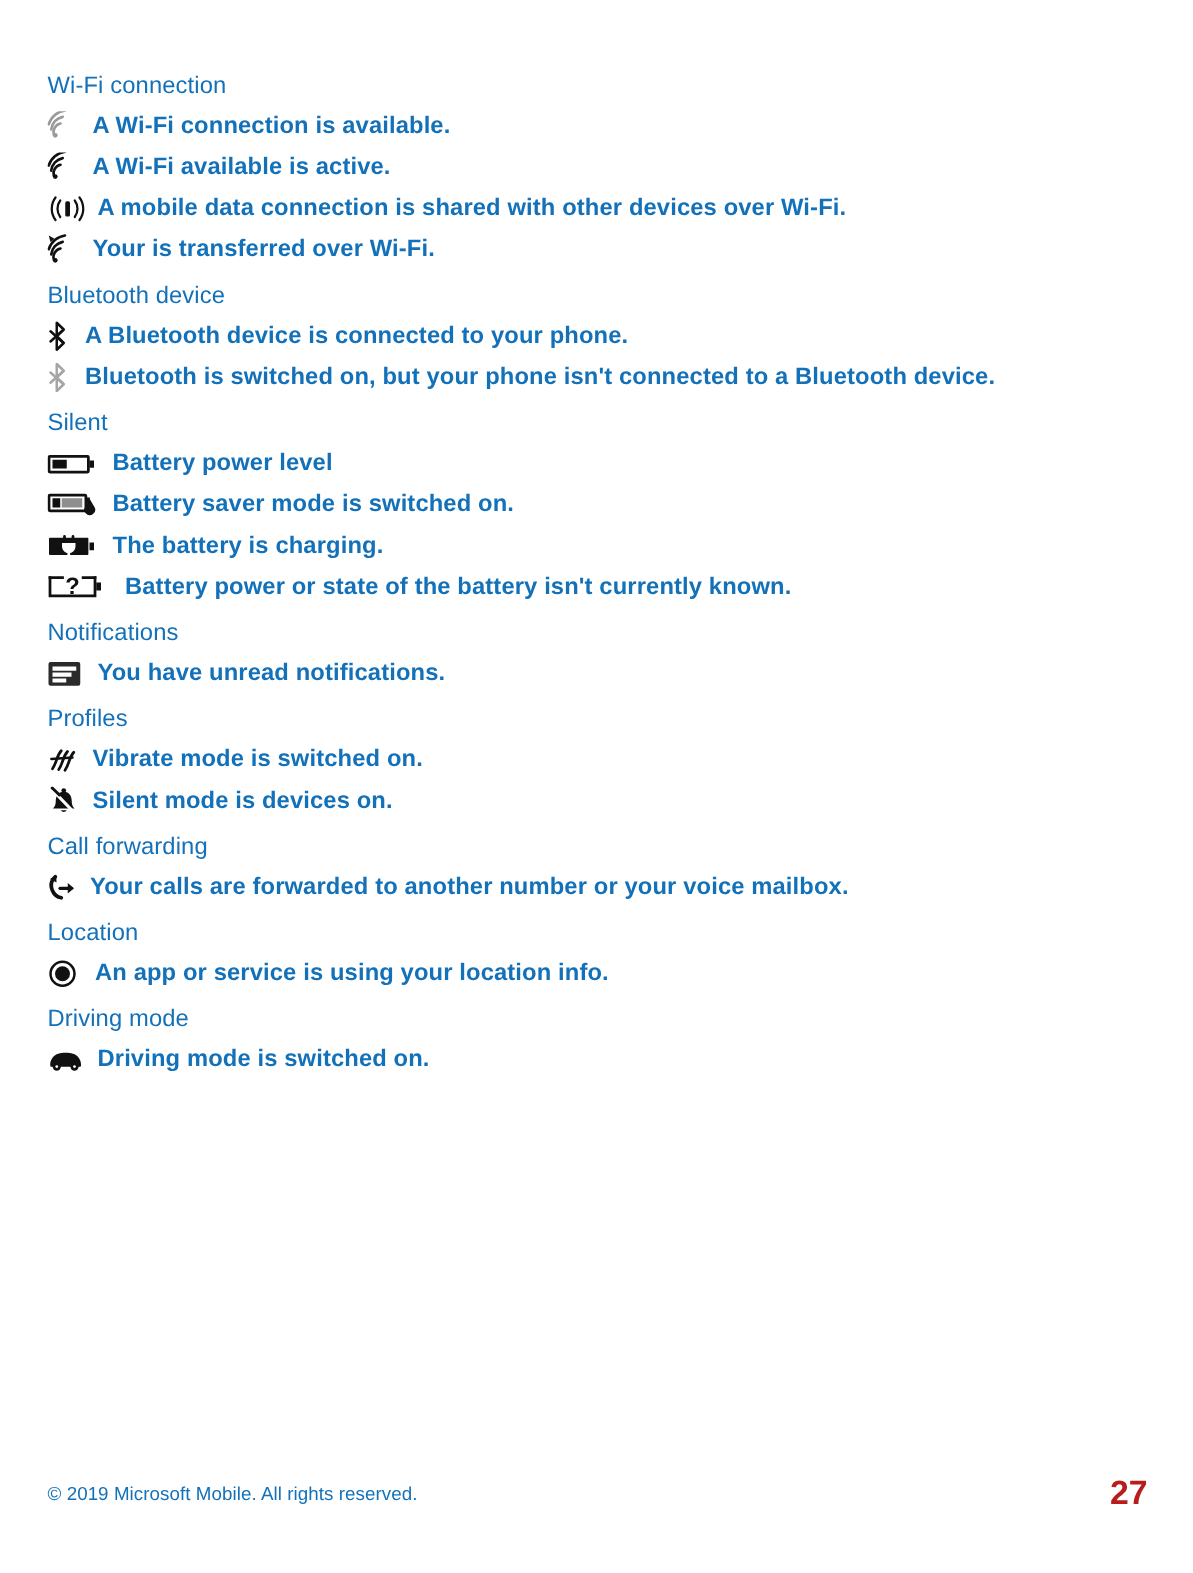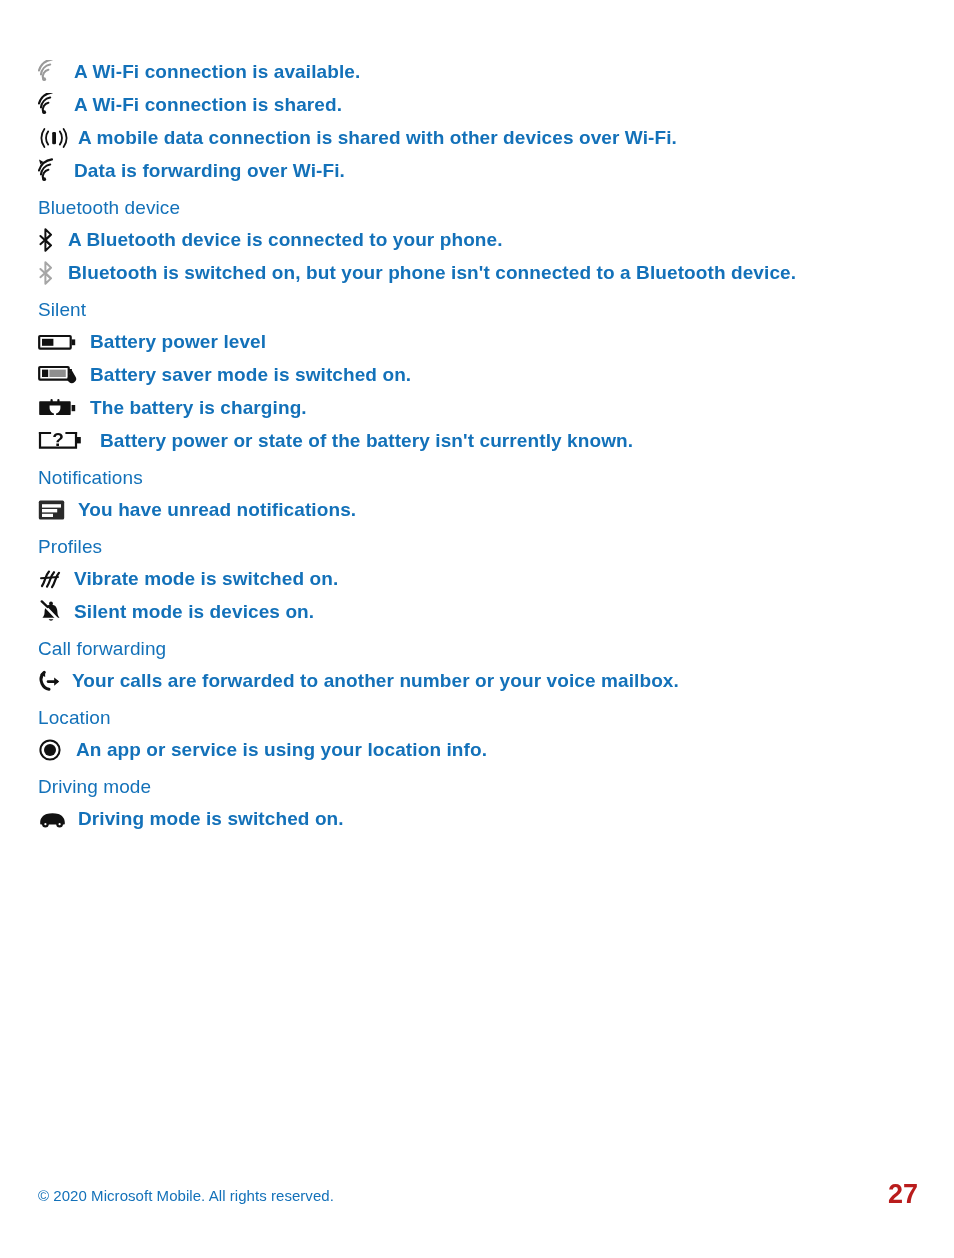--- a/index.html
+++ b/index.html
@@ -102,20 +102,21 @@
     line-height: 32px;
   }
 </style>
 </head>
 <body>
 
 <div class="page">
 
   <div class="content">
 
+    <div class="section-header first">Wi-Fi connection</div>
 
     <div class="item">
       <span class="item-icon iw-wifi">
         <svg class="ic" width="30" height="24" viewBox="0 0 30 24">
           <g fill="none" stroke="#9a9a9a" stroke-width="2.1" stroke-linecap="round">
             <path d="M4.5 17.5 A7 7 0 0 1 11 9.6" transform="rotate(-8 12 14)"></path>
             <path d="M3.0 13.2 A11.5 11.5 0 0 1 13.5 4.6" transform="rotate(-8 12 14)"></path>
             <path d="M1.6 8.9 A16 16 0 0 1 16 -0.2" transform="rotate(-8 12 14)"></path>
           </g>
           <circle cx="6.2" cy="19.2" r="1.9" fill="#9a9a9a"></circle>
@@ -128,21 +129,21 @@
       <span class="item-icon iw-wifi">
         <svg class="ic" width="30" height="24" viewBox="0 0 30 24">
           <g fill="none" stroke="#111111" stroke-width="2.1" stroke-linecap="round">
             <path d="M4.5 17.5 A7 7 0 0 1 11 9.6" transform="rotate(-8 12 14)"></path>
             <path d="M3.0 13.2 A11.5 11.5 0 0 1 13.5 4.6" transform="rotate(-8 12 14)"></path>
             <path d="M1.6 8.9 A16 16 0 0 1 16 -0.2" transform="rotate(-8 12 14)"></path>
           </g>
           <circle cx="6.2" cy="19.2" r="1.9" fill="#111111"></circle>
         </svg>
       </span>
-      <span class="item-label">A Wi-Fi connection is shared.</span>
+      <span class="item-label">A Wi-Fi available is active.</span>
     </div>
 
     <div class="item">
       <span class="item-icon iw-hot">
         <svg class="ic" width="32" height="24" viewBox="0 0 32 24">
           <g fill="none" stroke="#111111" stroke-width="1.8" stroke-linecap="round">
             <path d="M10.2 5.4 A11 11 0 0 0 10.2 18.6"></path>
             <path d="M6.4 3.0 A15 15 0 0 0 6.4 21.0"></path>
             <path d="M21.8 5.4 A11 11 0 0 1 21.8 18.6"></path>
             <path d="M25.6 3.0 A15 15 0 0 1 25.6 21.0"></path>
@@ -158,21 +159,21 @@
         <svg class="ic" width="30" height="26" viewBox="0 0 30 26">
           <g fill="none" stroke="#111111" stroke-width="2.1" stroke-linecap="round">
             <path d="M4.5 19.5 A7 7 0 0 1 11 11.6" transform="rotate(-8 12 16)"></path>
             <path d="M3.0 15.2 A11.5 11.5 0 0 1 13.5 6.6" transform="rotate(-8 12 16)"></path>
             <path d="M1.6 10.9 A16 16 0 0 1 16 1.8" transform="rotate(-8 12 16)"></path>
           </g>
           <circle cx="6.2" cy="21.2" r="1.9" fill="#111111"></circle>
           <path d="M2.4 6.6 L1.0 1.4 L5.6 4.0 Z" fill="#111111"></path>
         </svg>
       </span>
-      <span class="item-label">Data is forwarding over Wi-Fi.</span>
+      <span class="item-label">Your is transferred over Wi-Fi.</span>
     </div>
 
     <div class="section-header">Bluetooth device</div>
 
     <div class="item">
       <span class="item-icon iw-bt">
         <svg class="ic" width="16" height="24" viewBox="0 0 16 24">
           <path d="M7.4 1.2 L13.0 6.6 L7.4 12.0 L7.4 1.2 Z M7.4 12.0 L13.0 17.4 L7.4 22.8 L7.4 12.0 Z" fill="none" stroke="#111111" stroke-width="2.0" stroke-linejoin="round" stroke-linecap="round"></path>
           <path d="M2.4 8.0 L12.6 17.2 M2.4 16.2 L12.6 6.9" fill="none" stroke="#111111" stroke-width="2.0" stroke-linecap="round"></path>
         </svg>
@@ -321,17 +322,17 @@
           <circle cx="7.4" cy="15.2" r="1.1" fill="#ffffff"></circle>
           <circle cx="21.6" cy="15.2" r="1.1" fill="#ffffff"></circle>
         </svg>
       </span>
       <span class="item-label">Driving mode is switched on.</span>
     </div>
 
   </div>
 
   <div class="footer">
-    <div class="copyright">© 2020 Microsoft Mobile. All rights reserved.</div>
+    <div class="copyright">© 2019 Microsoft Mobile. All rights reserved.</div>
     <div class="page-number">27</div>
   </div>
 
 </div>
 
 </body></html>

